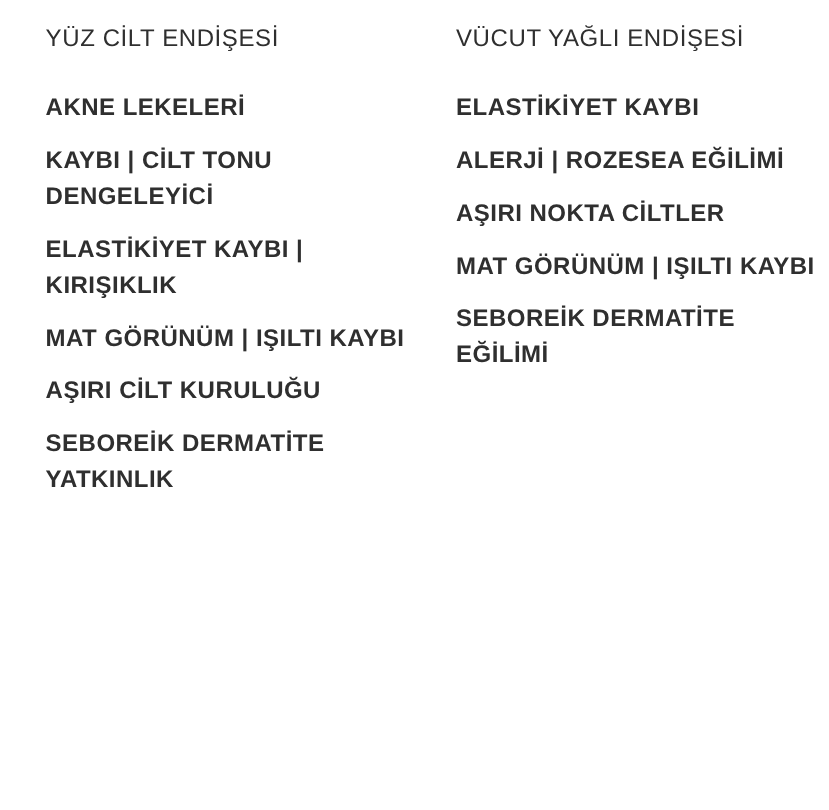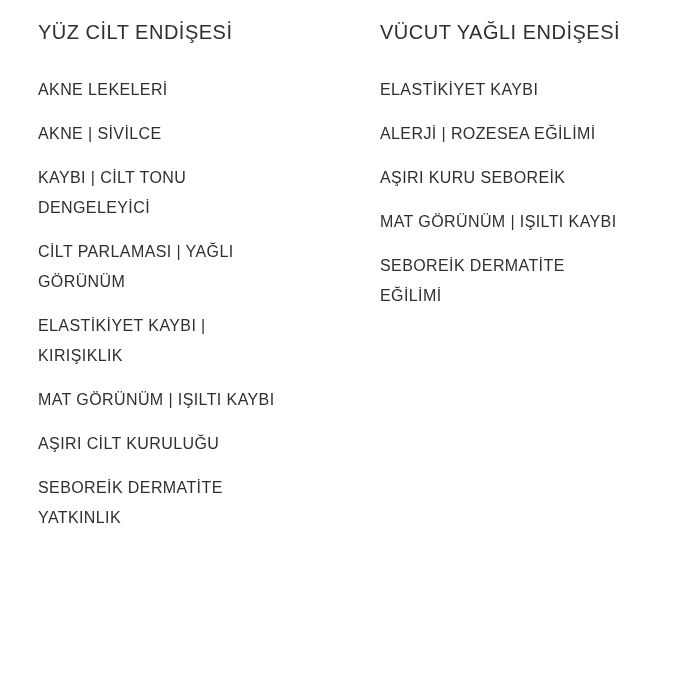--- a/index.html
+++ b/index.html
@@ -27,54 +27,51 @@
     font-size: 20px;
     line-height: 24px;
     letter-spacing: 0.5px;
     color: #2f2f2f;
     font-weight: 400;
     margin: 0 0 31px 0;
     cursor: pointer;
     white-space: pre-line;
   }
   .item {
-    font-size: 16px;
+    font-size: 20px;
     line-height: 30px;
     letter-spacing: 0.4px;
     color: #2f2f2f;
-    font-weight: 400;
+    font-weight: 700;
     margin: 0 0 14px 0;
     cursor: pointer;
     white-space: pre-line;
   }
 </style>
 </head>
 <body>
 
 <div class="menu">
 
   <div class="col col-face">
     <div class="col-title">YÜZ CİLT ENDİŞESİ</div>
     <div class="item">AKNE LEKELERİ</div>
-    <div class="item">AKNE | SİVİLCE</div>
     <div class="item">KAYBI | CİLT TONU
 DENGELEYİCİ</div>
-    <div class="item">CİLT PARLAMASI | YAĞLI
-GÖRÜNÜM</div>
     <div class="item">ELASTİKİYET KAYBI |
 KIRIŞIKLIK</div>
     <div class="item">MAT GÖRÜNÜM | IŞILTI KAYBI</div>
     <div class="item">AŞIRI CİLT KURULUĞU</div>
     <div class="item">SEBOREİK DERMATİTE
 YATKINLIK</div>
   </div>
 
   <div class="col col-body">
     <div class="col-title">VÜCUT YAĞLI ENDİŞESİ</div>
     <div class="item">ELASTİKİYET KAYBI</div>
     <div class="item">ALERJİ | ROZESEA EĞİLİMİ</div>
-    <div class="item">AŞIRI KURU SEBOREİK</div>
+    <div class="item">AŞIRI NOKTA CİLTLER</div>
     <div class="item">MAT GÖRÜNÜM | IŞILTI KAYBI</div>
     <div class="item">SEBOREİK DERMATİTE
 EĞİLİMİ</div>
   </div>
 
 </div>
 
 </body></html>

